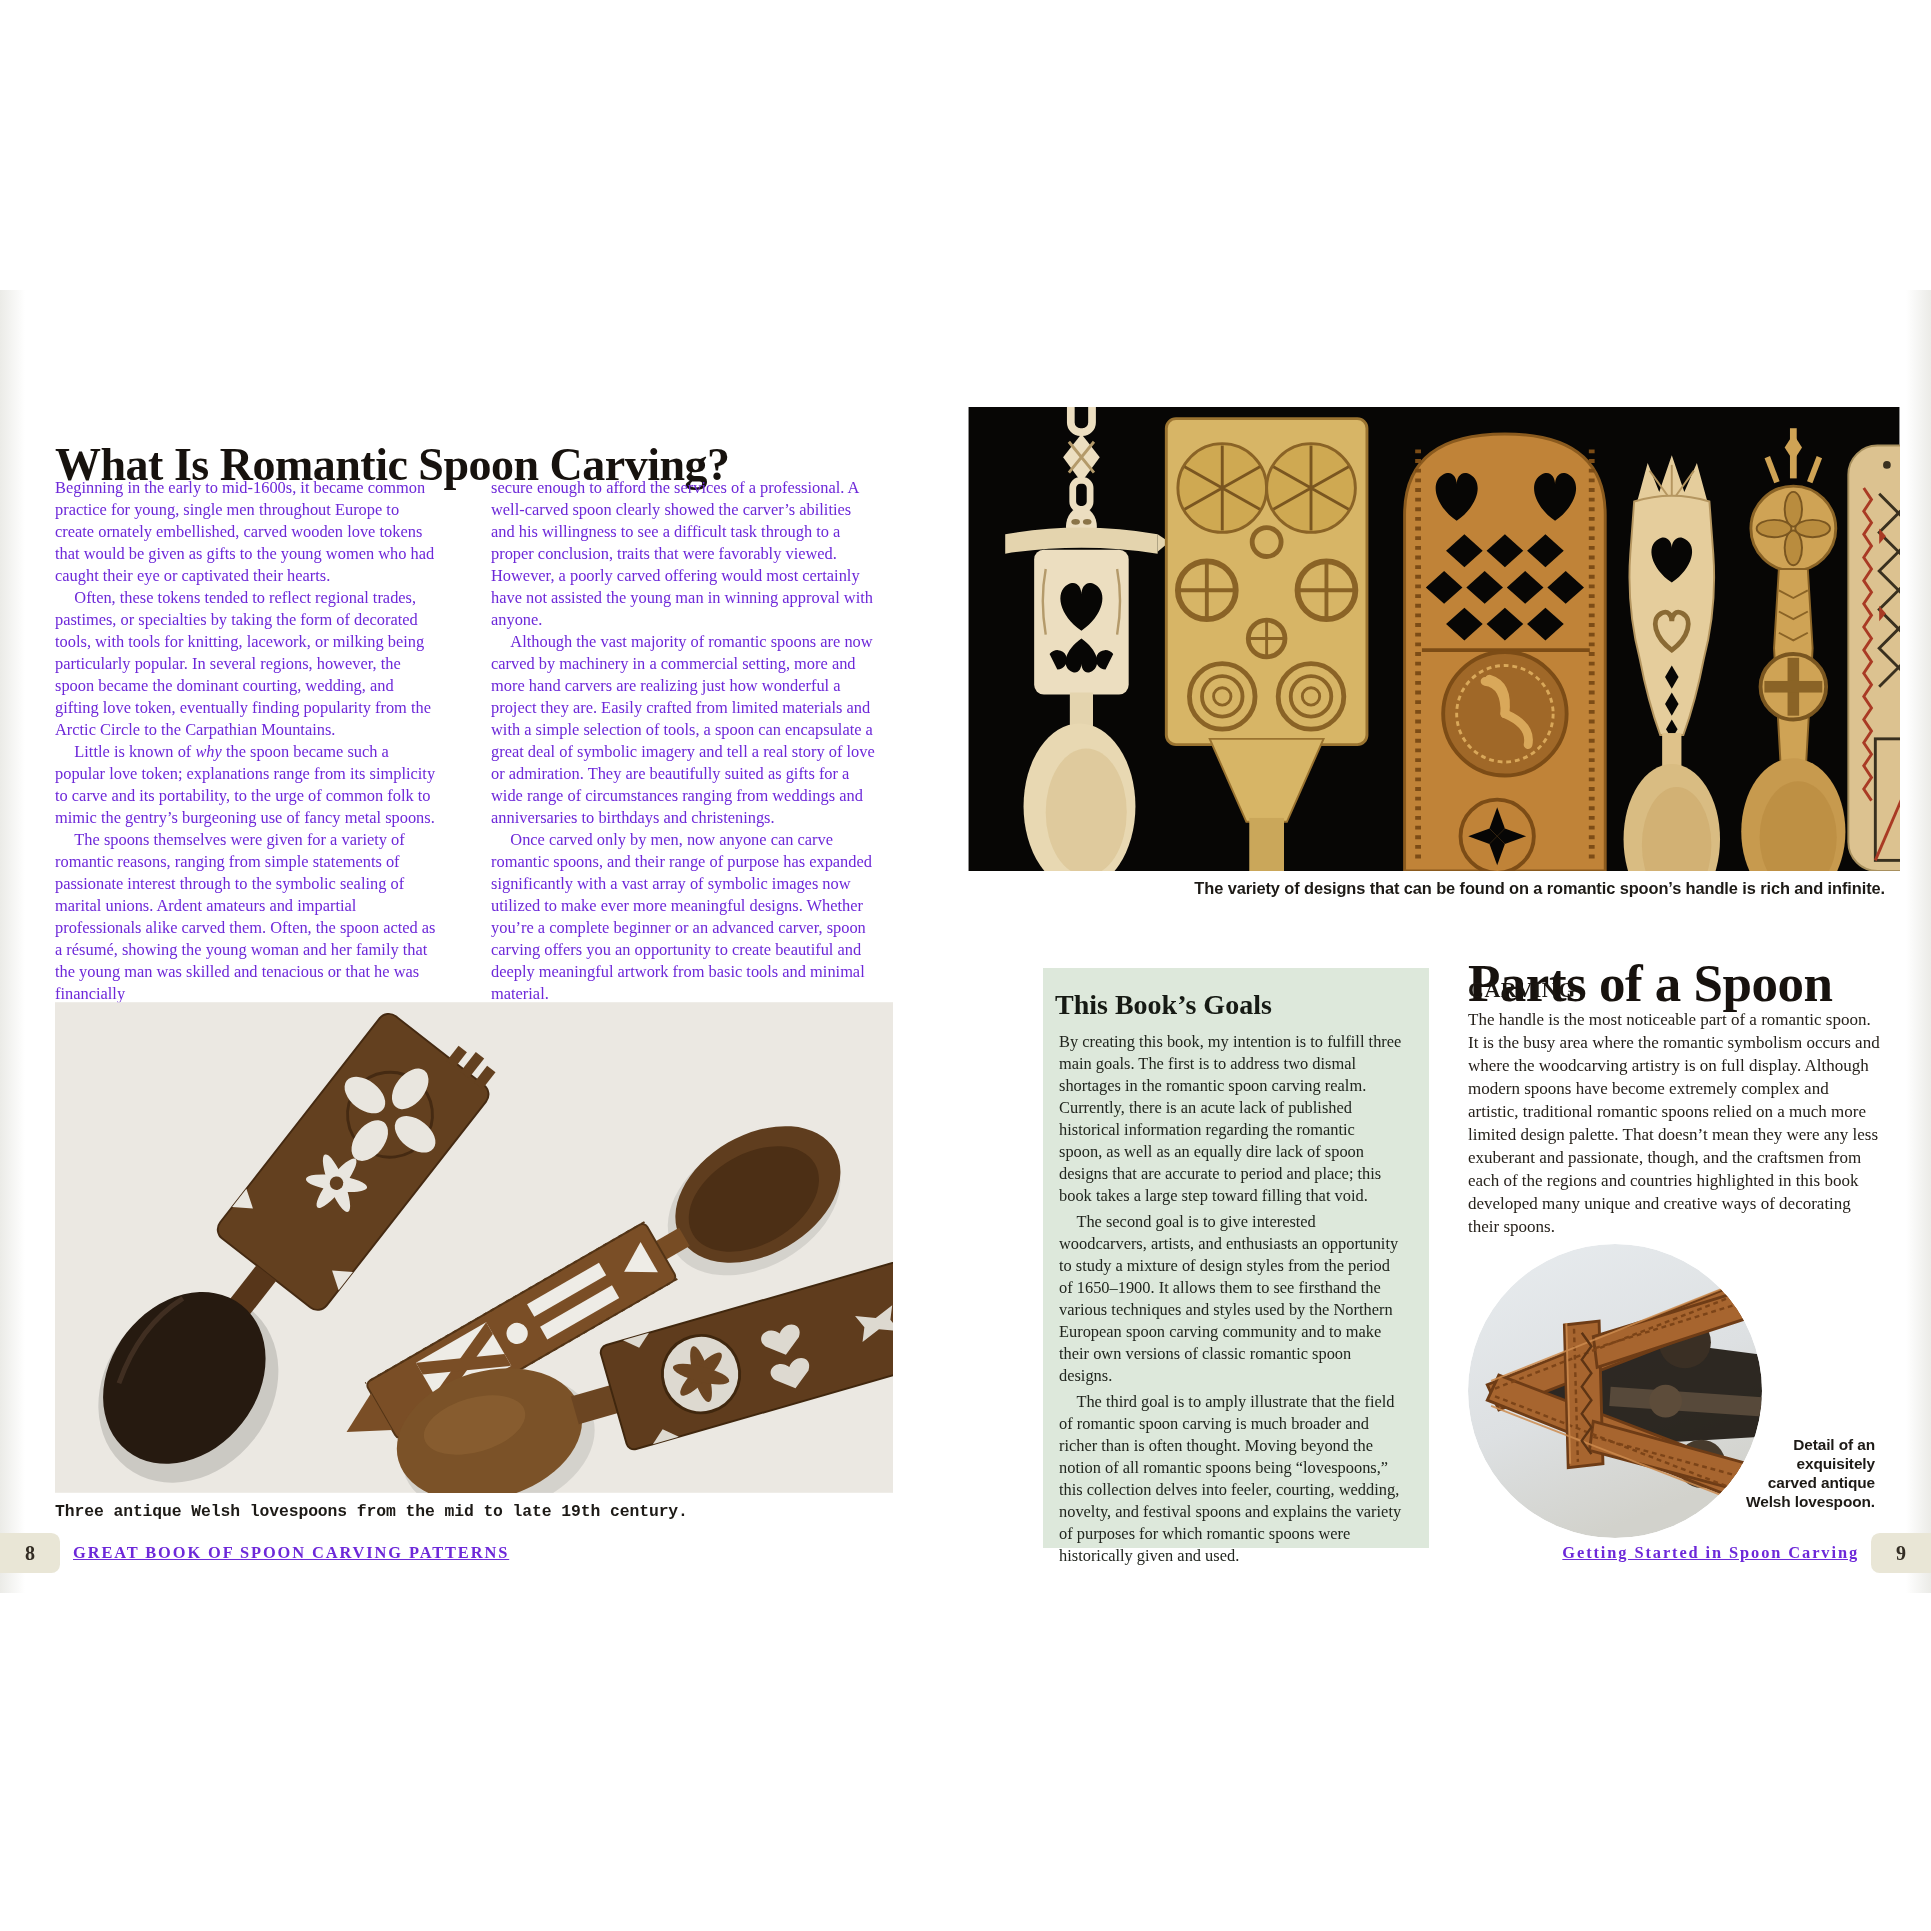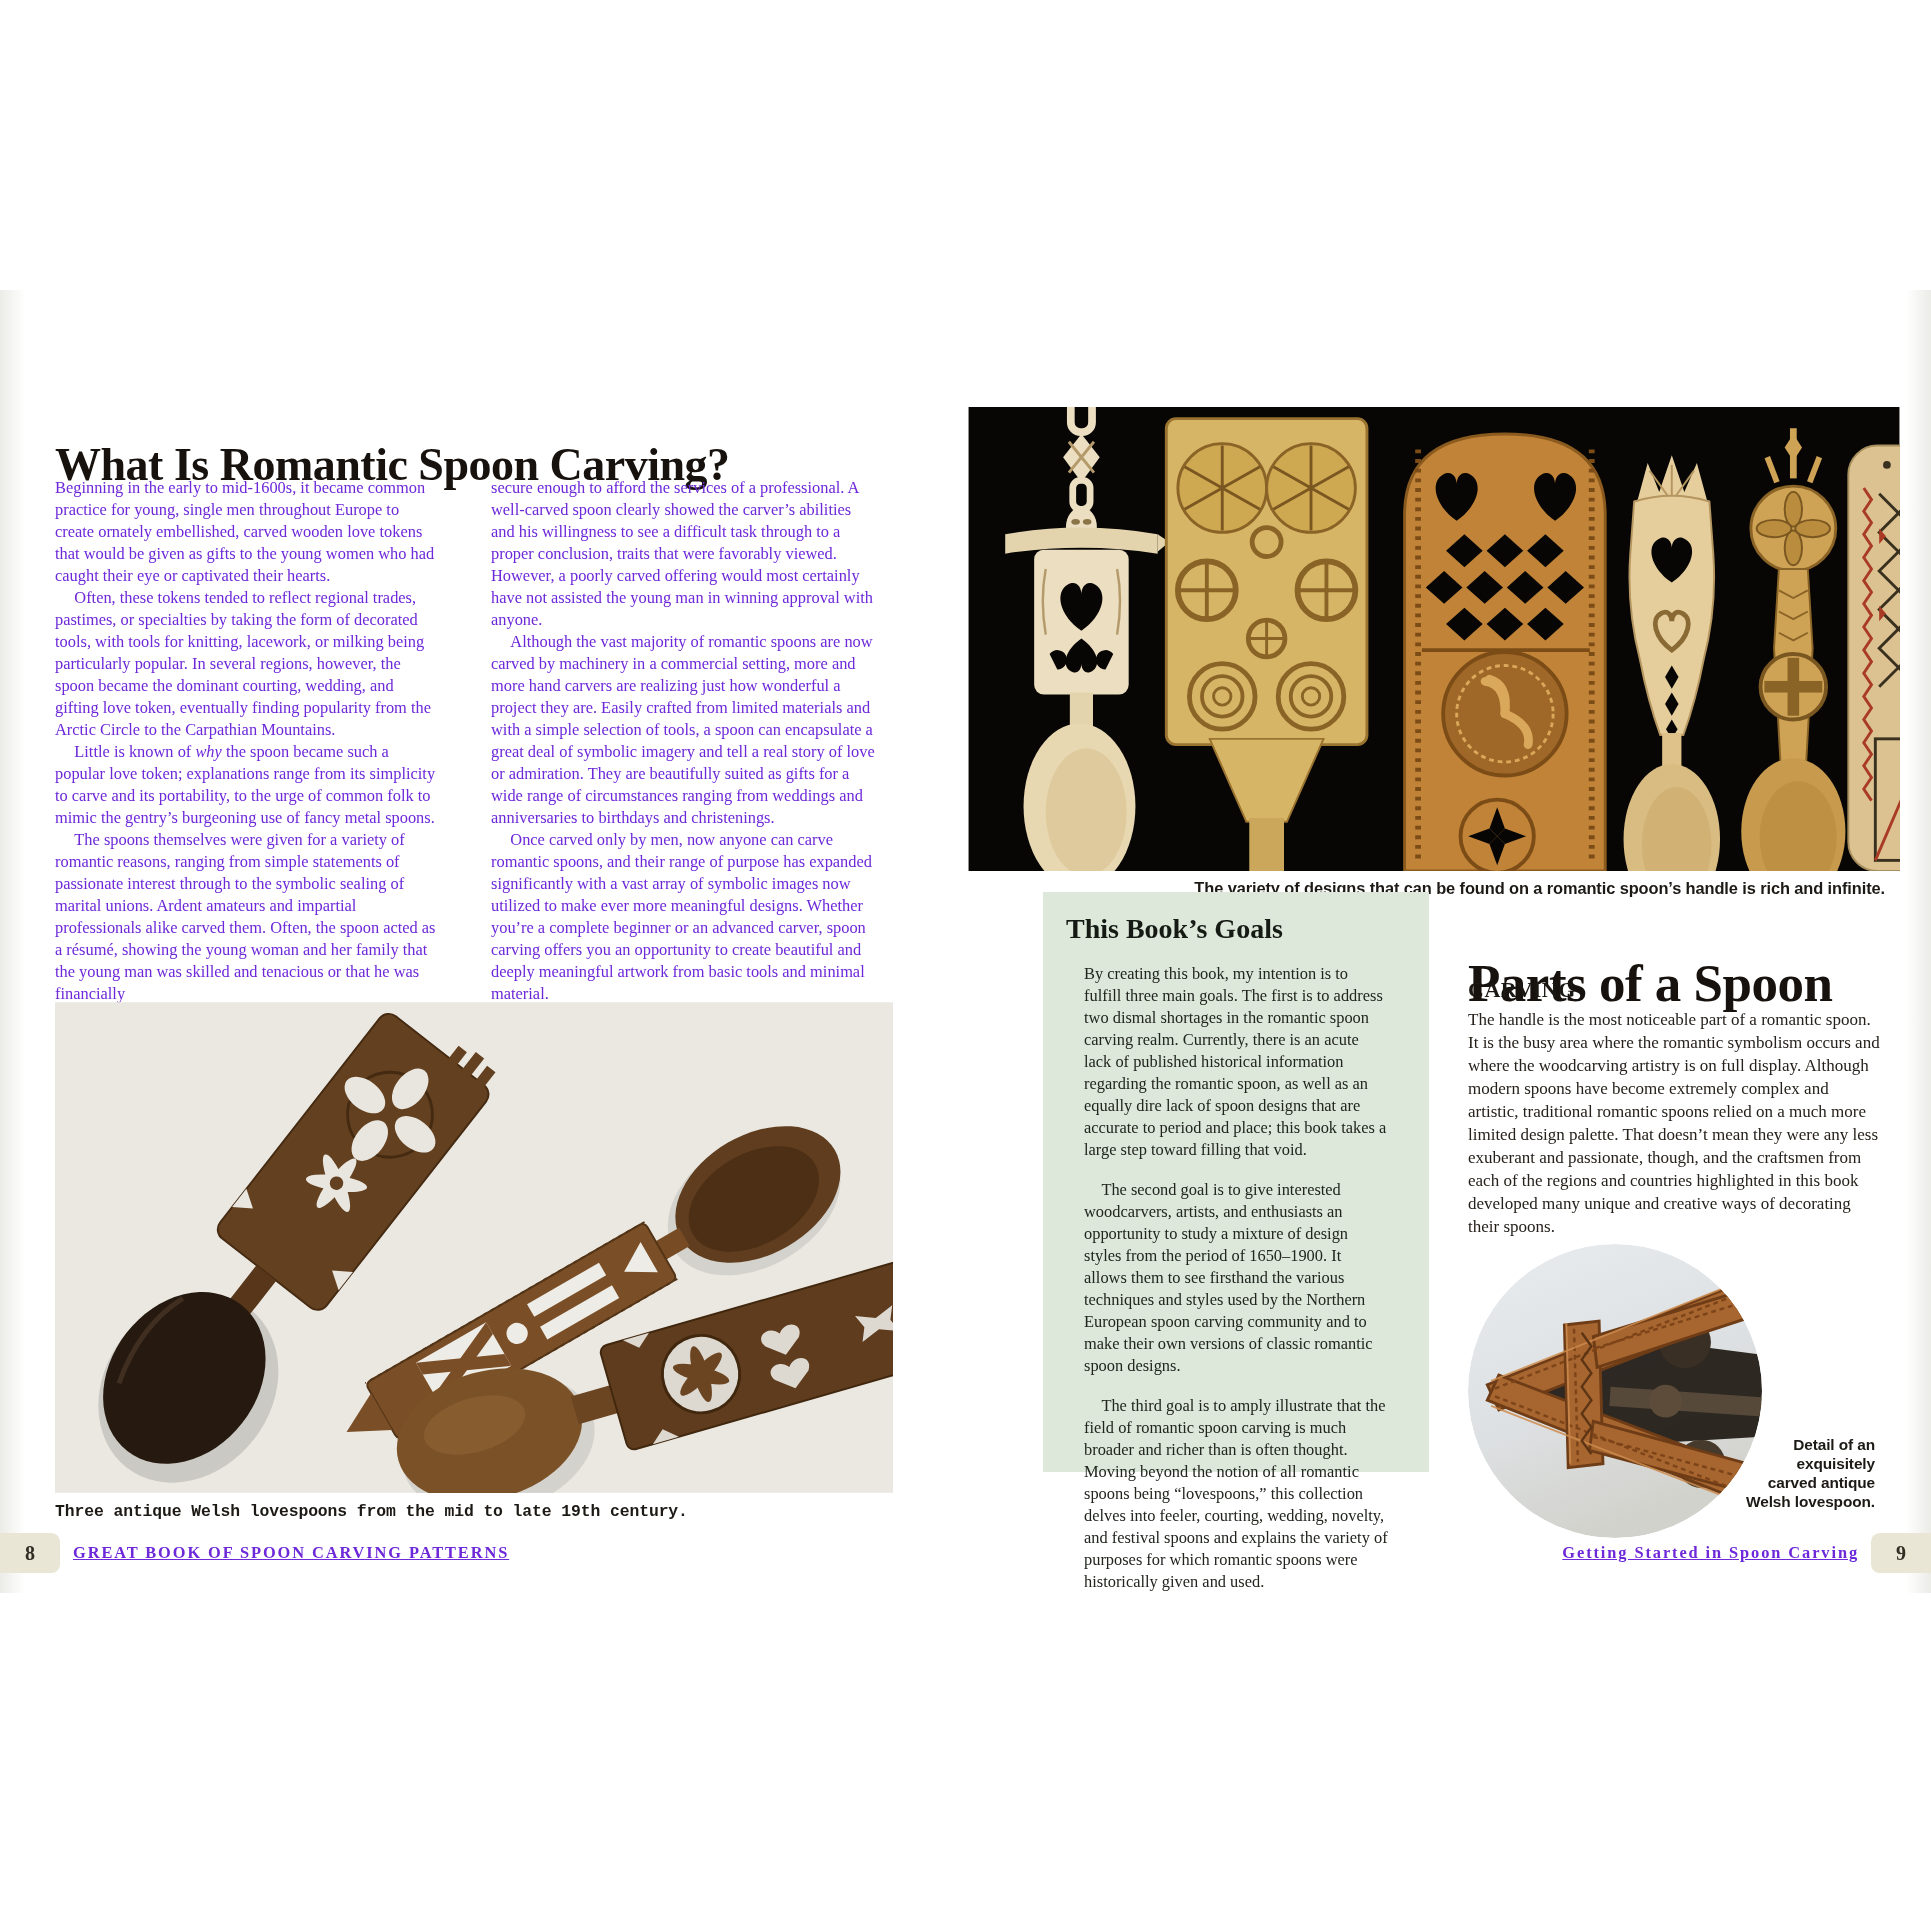--- a/index.html
+++ b/index.html
@@ -26,26 +26,26 @@
   #photo-left{left:55px;top:1002px;width:838px;height:491px;}
   #photo-top{left:968px;top:407px;width:932px;height:464px;}
   #photo-detail{left:1468px;top:1244px;width:294px;height:294px;border-radius:50%;}
 
   .caption{position:absolute;font-family:"Liberation Sans", sans-serif;font-weight:bold;
           font-size:16.4px;letter-spacing:-0.1px;color:#1d1a16;}
   #caption-left{left:55px;top:1502px;width:838px;text-align:left;font-family:Liberation Mono, monospace;}
   #caption-top{left:968px;top:879px;width:917px;text-align:right;}
   #caption-detail{left:1744px;top:1435px;width:131px;text-align:right;font-size:15.4px;line-height:19px;}
 
-  .goals-box{position:absolute;left:1043px;top:892px;width:386px;height:580px;
-          background:var(--goals_box_bg,#dde8db);box-sizing:border-box;padding:21px 23px 0 23px;}
+  .goals-box{position:absolute;left:1043px;top:968px;width:386px;height:580px;
+          background:var(--goals_box_bg,#dde8db);box-sizing:border-box;padding:21px 23px 0 12px;}
   .goals-box h2{margin:0 0 9.7px 0;font-size:28px;font-weight:bold;color:#161a14;
           font-family:"Liberation Serif", serif;}
   .goals-body{font-size:16.4px;line-height:22px;color:#21251e;}
-  .goals-body p{margin:18px;}
+  .goals-body p{margin:4px;}
   .goals-body p + p{text-indent:17.4px;}
 
   .subheading{position:absolute;left:1468px;top:977px;font-size:22px;font-weight:bold;
           letter-spacing:0.5px;color:#1b1712;font-family:"Liberation Serif", serif;}
   .handles-body{position:absolute;left:1468px;top:1008px;width:413px;
           font-size:17px;line-height:23px;color:#26211b;}
   .handles-body p{margin:0;}
 
   .footer-badge{position:absolute;top:1533px;width:60px;height:40px;
           background:var(--footer_badge_bg,#e9e6d6);display:flex;align-items:center;

